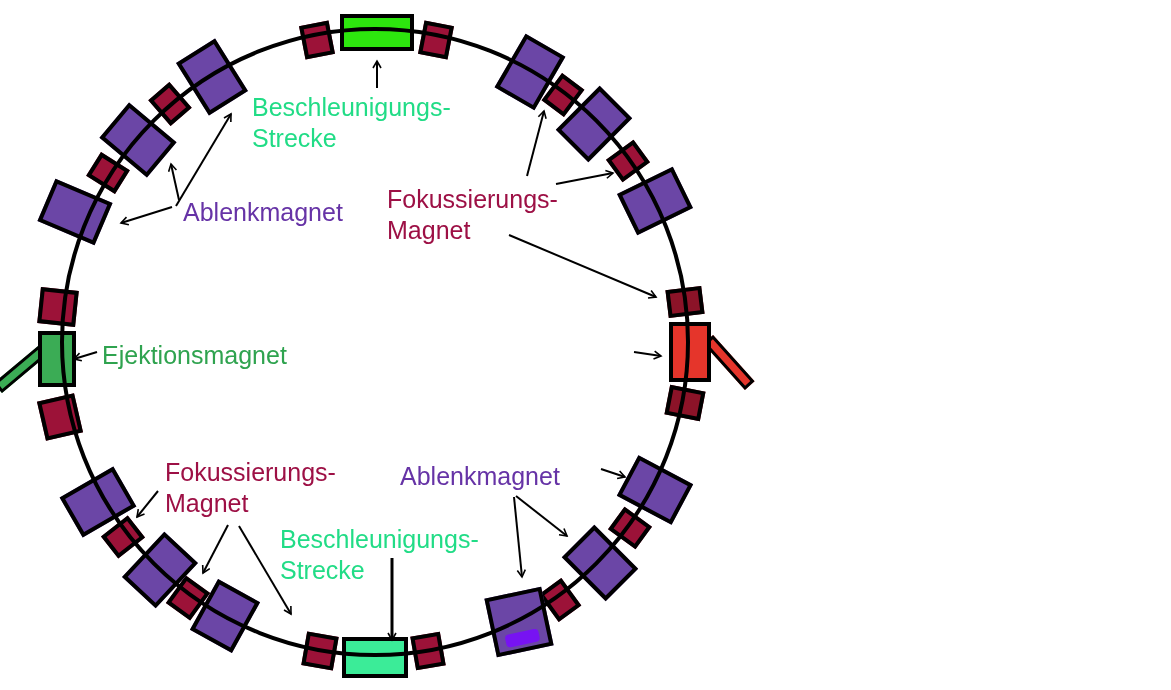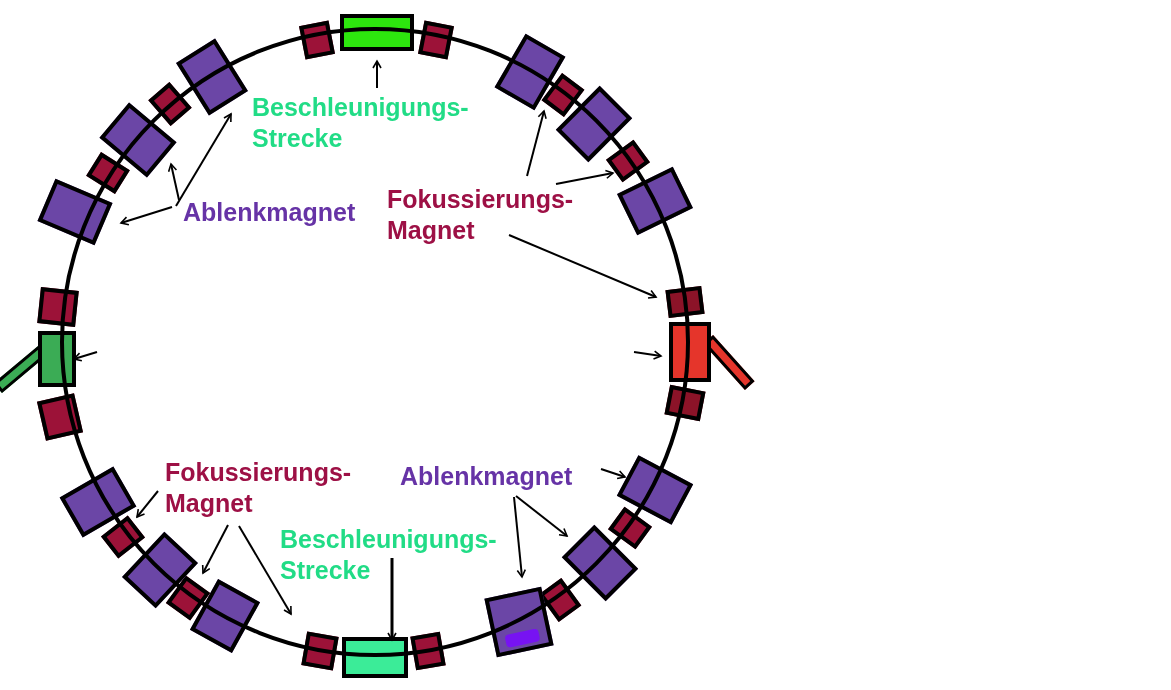--- a/index.html
+++ b/index.html
@@ -28,21 +28,21 @@
   .patch{
     position:absolute;
     left:50%;bottom:3px;
     width:34px;height:13px;
     transform:translateX(-50%);
     border-radius:4px;
   }
   .label{
     position:absolute;
     font-size:25px;
-    font-weight:bold;
+    font-weight:normal;
     line-height:31px;
     white-space:nowrap;
   }
 </style>
 </head>
 <body>
 
 <div class="stage">
 
   <div id="beam-layer" class="layer">
@@ -116,20 +116,21 @@
       <div>Strecke</div>
     </div>
 
     <div class="label" style="left: 183px; top: 197px; color: rgb(102, 51, 166);">Ablenkmagnet</div>
 
     <div class="label" style="left: 387px; top: 184px; color: rgb(157, 16, 69);">
       <div>Fokussierungs-</div>
       <div>Magnet</div>
     </div>
 
+    <div class="label" style="left: 102px; top: 340px; color: rgb(47, 163, 79);">Ejektionsmagnet</div>
 
 
     <div class="label" style="left: 165px; top: 457px; color: rgb(157, 16, 69);">
       <div>Fokussierungs-</div>
       <div>Magnet</div>
     </div>
 
     <div class="label" style="left: 400px; top: 461px; color: rgb(102, 51, 166);">Ablenkmagnet</div>
 
     <div class="label" style="left: 280px; top: 524px; color: rgb(33, 220, 134);">

